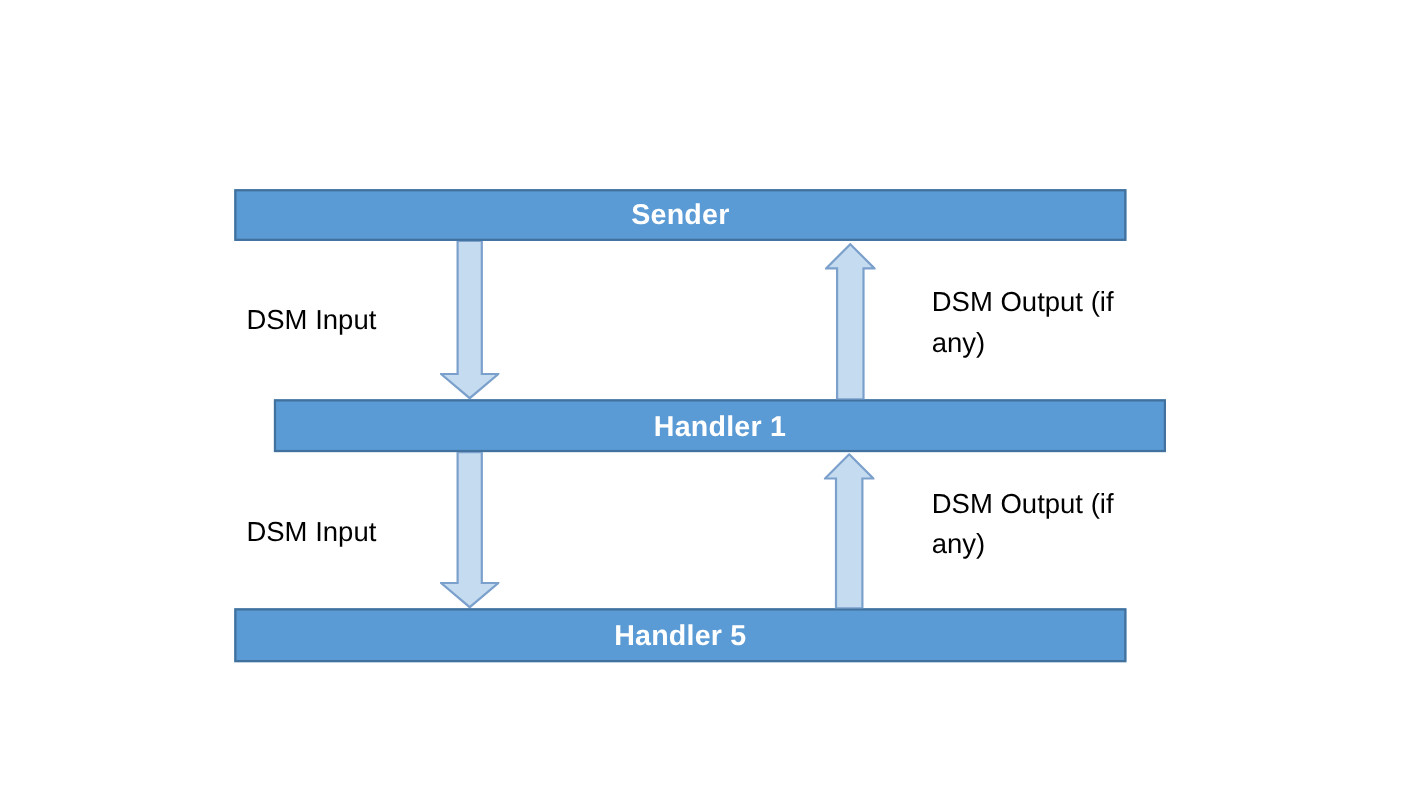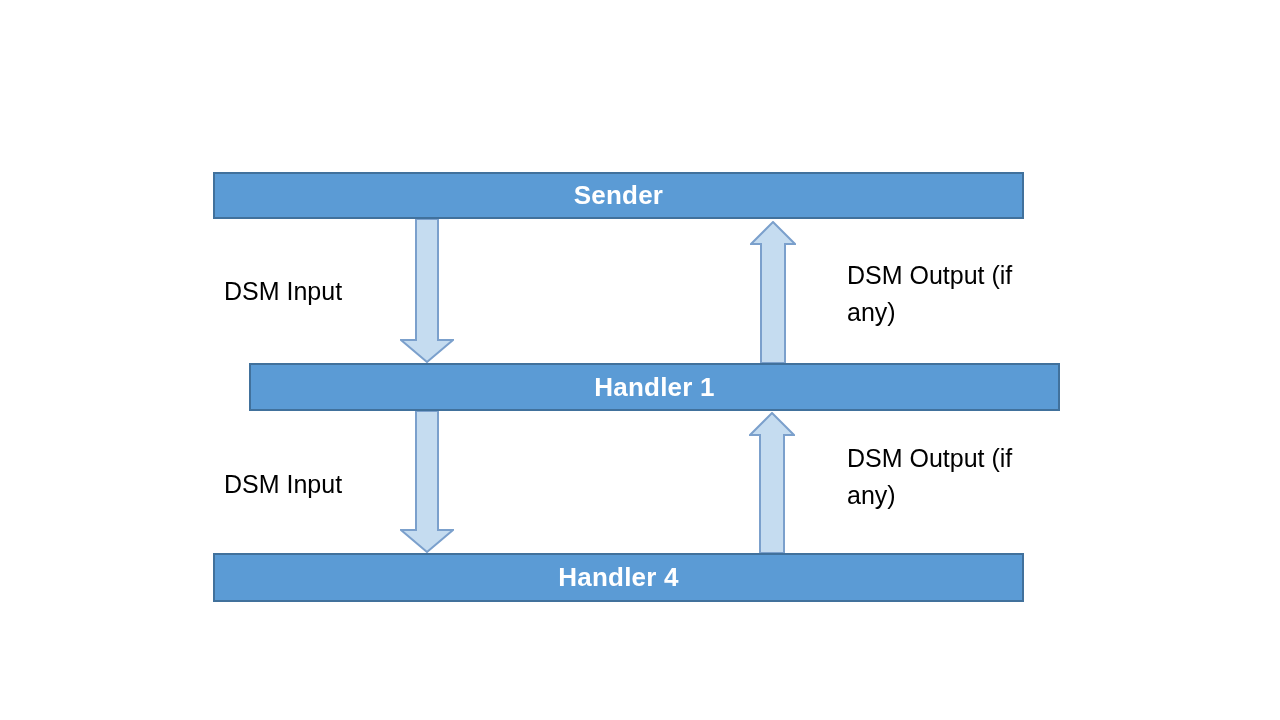--- a/index.html
+++ b/index.html
@@ -77,21 +77,21 @@
 
   <div class="bar" id="bar-sender">
     <span class="bar-label">Sender</span>
   </div>
 
   <div class="bar" id="bar-handler1">
     <span class="bar-label">Handler 1</span>
   </div>
 
   <div class="bar" id="bar-handler2">
-    <span class="bar-label">Handler 4</span>
+    <span class="bar-label">Handler 5</span>
   </div>
 
   <svg class="arrow" id="arrow-down-1" width="54" height="144" viewBox="0 0 54 144" aria-hidden="true">
     <polygon points="16,0 38,0 38,121 53,121 27,143 1,121 16,121"></polygon>
   </svg>
 
   <svg class="arrow" id="arrow-up-1" width="46" height="142" viewBox="0 0 46 142" aria-hidden="true">
     <polygon points="23,1 45,23 35,23 35,142 11,142 11,23 1,23"></polygon>
   </svg>
 

